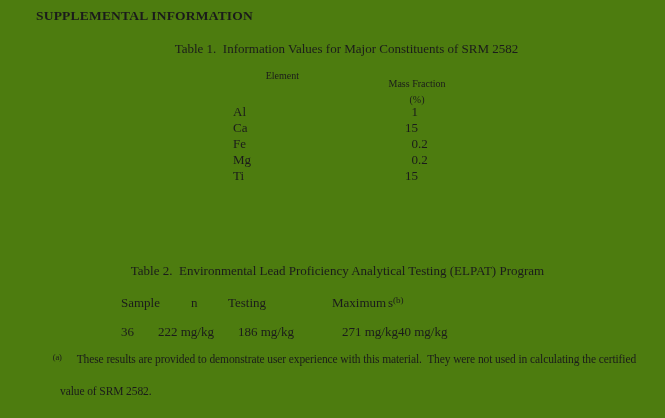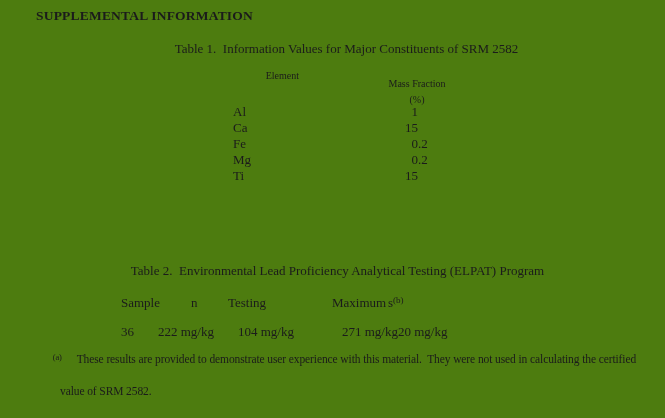--- a/index.html
+++ b/index.html
@@ -97,23 +97,23 @@
     <div class="t2-row t2-header">
       <span class="c1">Sample</span>
       <span class="c2">n</span>
       <span class="c4">Testing</span>
       <span class="c5">Maximum</span>
       <span class="c6"><span>s</span><sup class="small-sup">(b)</sup></span>
     </div>
     <div class="t2-row t2-data">
       <span class="c2">36</span>
       <span class="c3">222 mg/kg</span>
-      <span class="c4">104 mg/kg</span>
+      <span class="c4">186 mg/kg</span>
       <span class="c5">271 mg/kg</span>
-      <span class="c6">20 mg/kg</span>
+      <span class="c6">40 mg/kg</span>
     </div>
   </div>
 
   <div class="footnotes">
     <div class="fn-line">
       <span class="fn-markerbox"><sup class="fn-sup">(a)</sup></span><span>These results are provided to demonstrate user experience with this material.  They were not used in calculating the certified</span>
     </div>
     <div class="fn-line fn-cont">value of SRM 2582.</div>
 
   </div>

